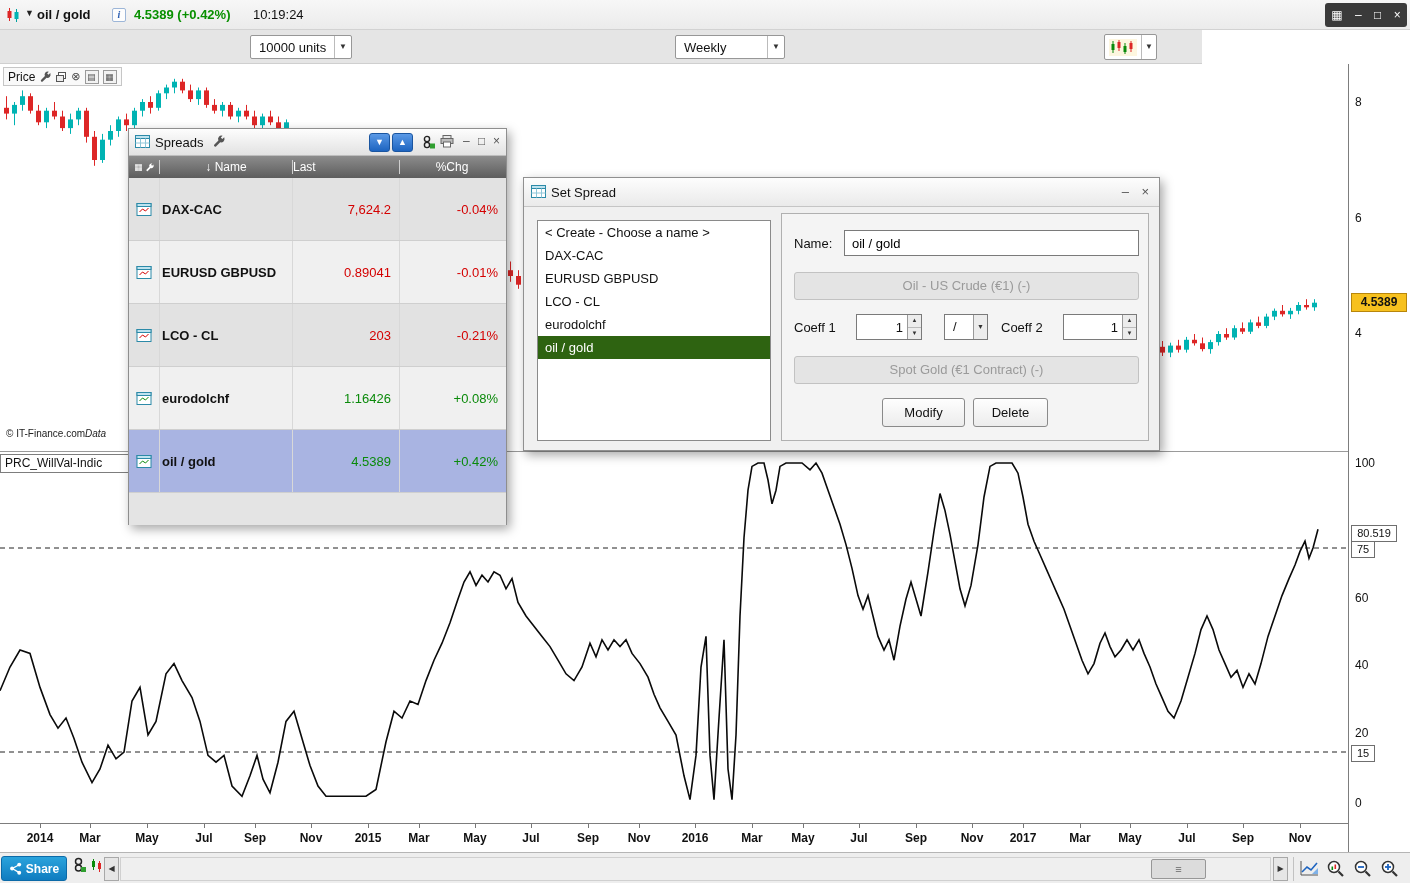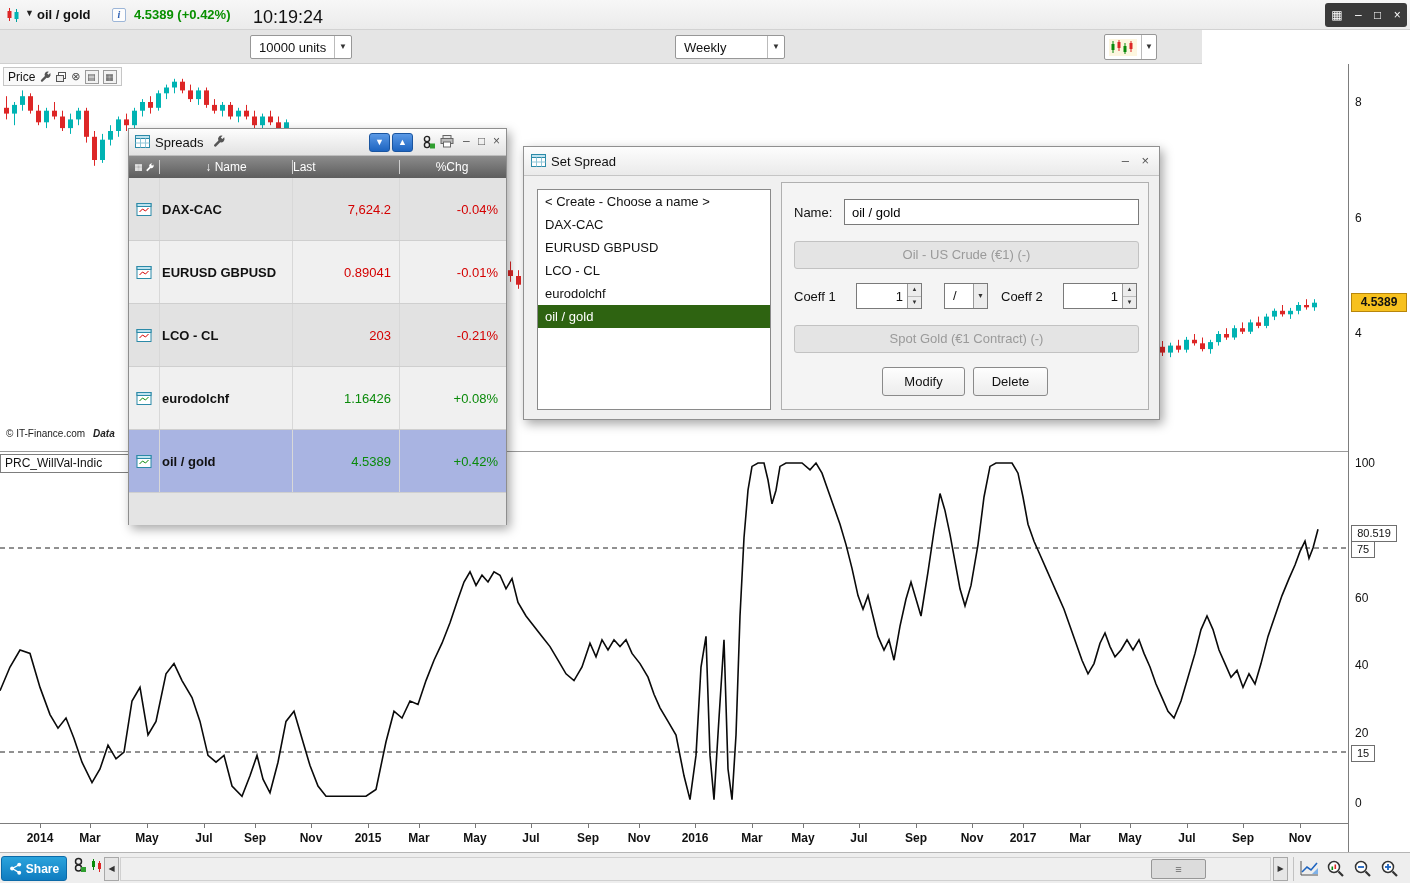--- a/index.html
+++ b/index.html
@@ -7,21 +7,21 @@
 body{position:relative;overflow:hidden;background:#fff;color:#111;font-family:"Liberation Sans",sans-serif;}
 svg{display:block;}
 
 
 #titlebar{position:absolute;top:0;left:0;width:1410px;height:30px;background:linear-gradient(#f7f7f7,#ebebeb);border-bottom:1px solid #d2d2d2;z-index:50;}
 #titlebar .sym-icon{position:absolute;left:6px;top:7px;}
 #titlebar .caret{position:absolute;left:25px;top:8px;font-size:9px;color:#222;cursor:pointer;}
 #titlebar .sym{position:absolute;left:37px;top:7px;font-size:13px;font-weight:bold;}
 #titlebar .info{position:absolute;left:112px;top:8px;width:14px;height:14px;border:1px solid #9db6d8;background:#fdfdfd;border-radius:2px;font:italic bold 10px "Liberation Serif",serif;color:#2a5db0;text-align:center;line-height:12px;cursor:pointer;}
 #titlebar .quote{position:absolute;left:134px;top:7px;font-size:13px;font-weight:bold;color:#089000;}
-#titlebar .time{position:absolute;left:253px;top:7px;font-size:18px;color:#111;}
+#titlebar .time{position:absolute;left:253px;top:7px;font-size:13px;color:#111;}
 #win-controls{position:absolute;right:3px;top:3px;width:82px;height:24px;background:#3a3a3a;border-radius:3px;display:flex;align-items:center;justify-content:space-around;color:#fff;z-index:51;}
 #win-controls span{cursor:pointer;font-size:12px;line-height:22px;}
 
 
 #toolbar{position:absolute;top:30px;left:0;width:1202px;height:34px;background:#e5e5e5;border-bottom:1px solid #cfcfcf;z-index:50;}
 .select{position:absolute;top:5px;height:24px;background:#fff;border:1px solid #979797;border-radius:2px;font-size:13px;cursor:pointer;}
 .select .sel-txt{position:absolute;left:8px;top:4px;white-space:nowrap;}
 .select .sel-arrow{position:absolute;right:0;top:0;width:17px;height:100%;border-left:1px solid #bbb;font-size:8px;color:#333;text-align:center;line-height:22px;}
 #units-select{left:250px;width:102px;}
 #period-select{left:675px;width:110px;}
@@ -32,21 +32,21 @@
 
 #candles-svg,#indicator-svg{position:absolute;left:0;pointer-events:none;z-index:1;}
 #candles-svg{top:64px;}
 #indicator-svg{top:452px;}
 #panel-divider{position:absolute;top:451px;left:0;width:1348px;height:1px;background:#9a9a9a;z-index:2;}
 #price-tools{position:absolute;left:3px;top:67px;height:19px;display:flex;align-items:center;gap:4px;background:rgba(248,248,248,.92);border:1px solid #c6c6c6;padding:0 4px;z-index:3;}
 #price-tools .lbl{font-size:12px;}
 #price-tools .ic{cursor:pointer;display:flex;align-items:center;font-size:11px;color:#444;}
 #price-tools .boxic{width:14px;height:14px;border:1px solid #9a9a9a;background:#f2f2f2;font-size:9px;line-height:13px;text-align:center;color:#555;cursor:pointer;}
 #copyright{position:absolute;left:6px;top:428px;font-size:10px;color:#222;z-index:3;}
-#copyright .dat{font-style:italic;font-weight:bold;margin-left:8px;}
+#copyright .dat{font-style:italic;font-weight:normal;margin-left:0;}
 #indic-label{position:absolute;left:0;top:454px;width:131px;height:19px;background:#fff;border:1px solid #7d7d7d;font-size:12px;line-height:17px;padding-left:4px;white-space:nowrap;overflow:hidden;z-index:3;}
 
 
 #right-axis{position:absolute;left:1348px;top:64px;width:62px;height:788px;background:#fff;border-left:1px solid #7d7d7d;z-index:2;}
 #right-axis .tick{position:absolute;left:6px;height:16px;font-size:12px;line-height:16px;color:#111;}
 #right-axis .vbox{position:absolute;left:2px;height:17px;background:#fff;border:1px solid #6f6f6f;font-size:11px;line-height:15px;text-align:center;color:#111;}
 #price-badge{position:absolute;left:2px;top:229px;width:56px;height:19px;background:#f7c11e;border:1px solid #b8860b;font-size:12px;font-weight:bold;line-height:17px;text-align:center;color:#111;}
 
 
 #x-axis{position:absolute;left:0;top:823px;width:1348px;height:29px;background:#fff;border-top:1px solid #7d7d7d;z-index:2;}
@@ -73,21 +73,21 @@
 .s-row .c2{width:107px;display:flex;align-items:center;justify-content:flex-end;padding-right:8px;font-size:13px;border-left:1px solid #d8d8d8;}
 .s-row .c3{width:105px;display:flex;align-items:center;justify-content:flex-end;padding-right:6px;font-size:13px;border-left:1px solid #d8d8d8;}
 .s-row.odd{background:#e2e2e2;}
 .s-row.even{background:#f0f0f0;}
 .s-row.selected{background:#a9b4e2;}
 .neg{color:#d40000;}
 .pos{color:#0a8a0a;}
 #spreads .filler{height:32px;background:#e4e4e4;}
 
 
-#setspread{position:absolute;left:523px;top:146px;width:637px;height:274px;background:#f0f0f0;border:1px solid #909090;box-shadow:3px 4px 10px rgba(0,0,0,.35);z-index:20;}
+#setspread{position:absolute;left:523px;top:177px;width:637px;height:274px;background:#f0f0f0;border:1px solid #909090;box-shadow:3px 4px 10px rgba(0,0,0,.35);z-index:20;}
 #setspread .wtitle{position:relative;height:29px;background:linear-gradient(#fdfdfd,#eaeaea);border-bottom:1px solid #c5c5c5;}
 #setspread .wtitle .ticon{position:absolute;left:7px;top:7px;}
 #setspread .wtitle .ttxt{position:absolute;left:27px;top:7px;font-size:13px;}
 #setspread .wbtn{position:absolute;top:6px;font-size:13px;color:#555;cursor:pointer;}
 #ss-list{position:absolute;left:13px;top:42px;width:234px;height:221px;background:#fff;border:1px solid #8a8a8a;overflow:hidden;}
 #ss-list .li{height:23px;line-height:23px;padding-left:7px;font-size:13px;cursor:pointer;white-space:nowrap;}
 #ss-list .li.selected{background:#2e6311;color:#fff;}
 #ss-group{position:absolute;left:257px;top:35px;width:368px;height:228px;background:#f4f4f4;border:1px solid #b0b0b0;}
 #ss-group .flabel{position:absolute;font-size:13px;color:#111;}
 #name-input{position:absolute;left:62px;top:16px;width:295px;height:26px;border:1px solid #7a7a7a;background:#fff;font-size:13px;padding-left:7px;font-family:"Liberation Sans",sans-serif;}

